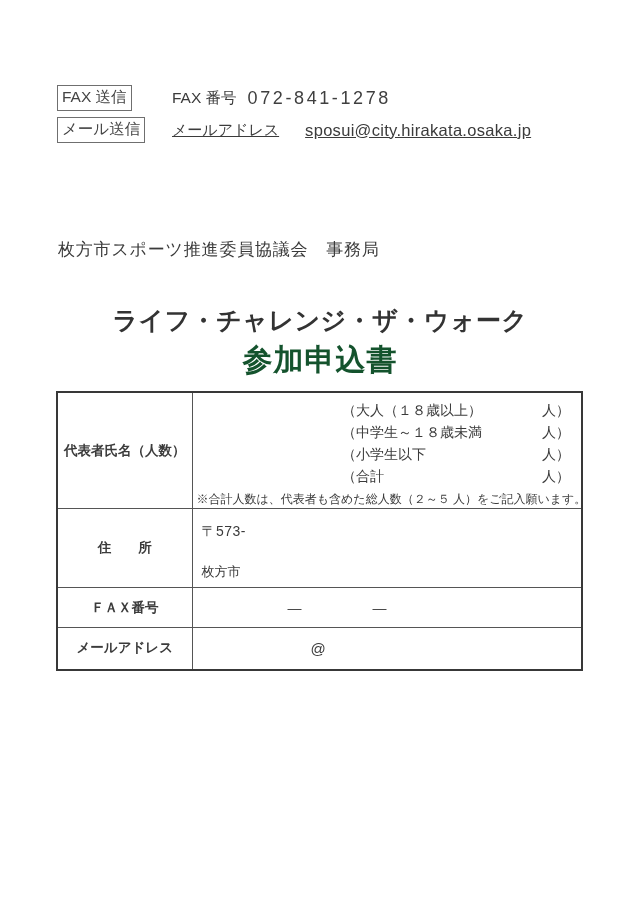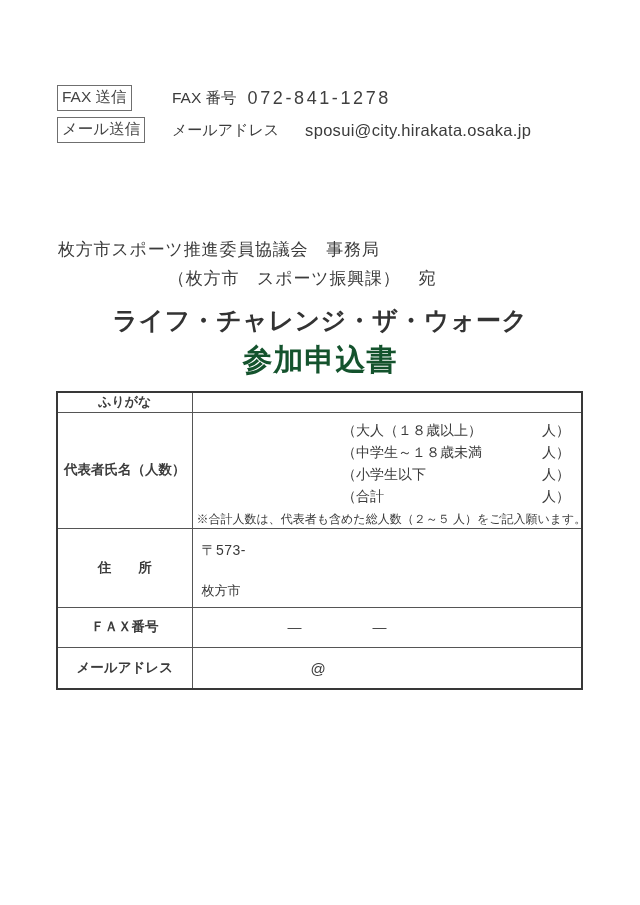--- a/index.html
+++ b/index.html
@@ -7,21 +7,21 @@
   body {
     width:640px; height:905px;
     font-family:"Liberation Sans", sans-serif;
     color:#3b3b3b;
   }
   .page { position:relative; width:640px; height:810px; background:#fff; overflow:hidden; }
 
   
   .send-row { position:absolute; left:57px; display:flex; align-items:center; height:24px; }
   .send-row.fax  { top:86px; }
-  .send-row.mail { top:118px; }
+  .send-row.mail { top:118px;text-decoration:underline; }
   .send-slot { width:115px; }
   .send-box {
     display:inline-block; border:1px solid #6f6f6f;
     padding:1px 4px 2px 4px; font-size:15.5px; color:#444; white-space:nowrap;
   }
   .send-label { font-size:15.5px; white-space:nowrap; }
   .fax .send-value { margin-left:11px; font-size:18px; letter-spacing:2.6px; color:#3f3f3f; }
   .mail .send-label { font-size:15px; }
   .mail .send-value { margin-left:26px; font-size:16.5px; letter-spacing:0.3px; }
 
@@ -81,36 +81,31 @@
   </div>
 
   <div class="send-row mail">
     <span class="send-slot"><span class="send-box">メール送信</span></span>
     <span class="send-label">メールアドレス</span>
     <span class="send-value">sposui@city.hirakata.osaka.jp</span>
   </div>
 
 
   <div class="addressee-1">枚方市スポーツ推進委員協議会　事務局</div>
-  <div class="addressee-2">（枚方市　スポーツ振興課）　宛</div>
 
   <div class="doc-title">ライフ・チャレンジ・ザ・ウォーク</div>
   <div class="doc-subtitle">参加申込書</div>
 
   <table class="form-table">
     <colgroup>
         <col class="col-label">
         <col>
       </colgroup>
 
     <tbody>
-        <tr class="r-furigana">
-      <td class="lbl">ふりがな</td>
-      <td></td>
-    </tr>
 
     <tr class="r-rep">
       <td class="lbl">代表者氏名（人数）</td>
       <td class="rep-cell">
         <div class="counts">
           <div class="count-line">
             <span>（大人（１８歳以上）</span>
             <span>人）</span>
           </div>
           <div class="count-line">

